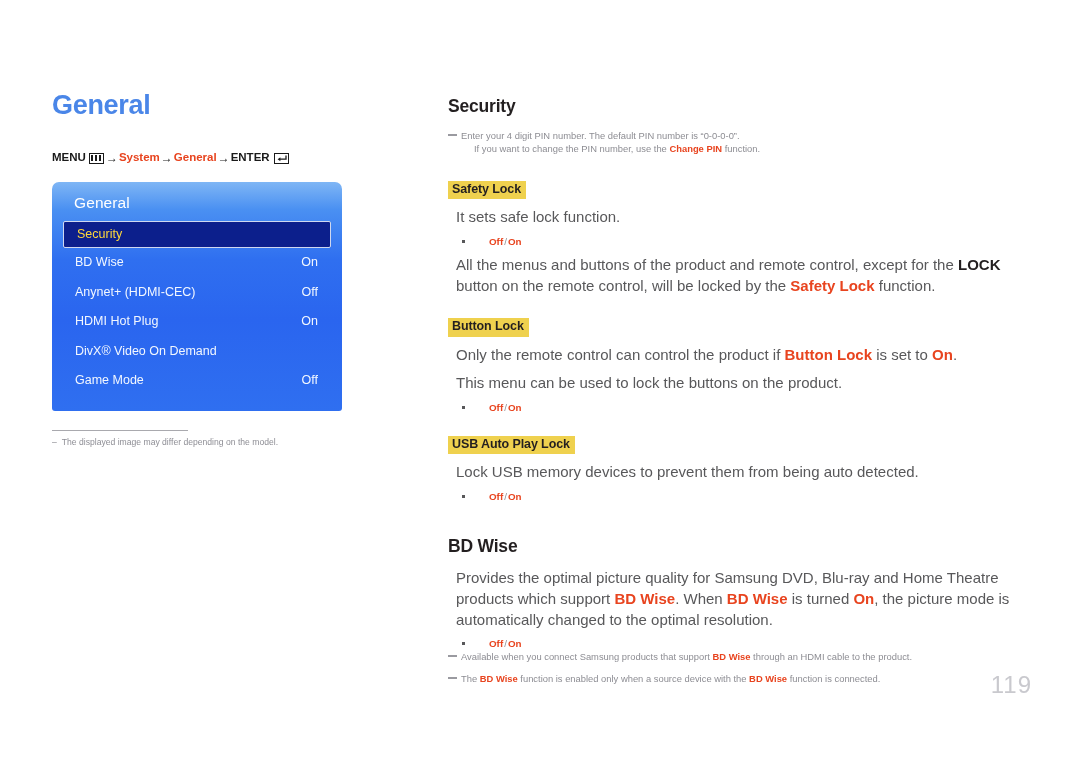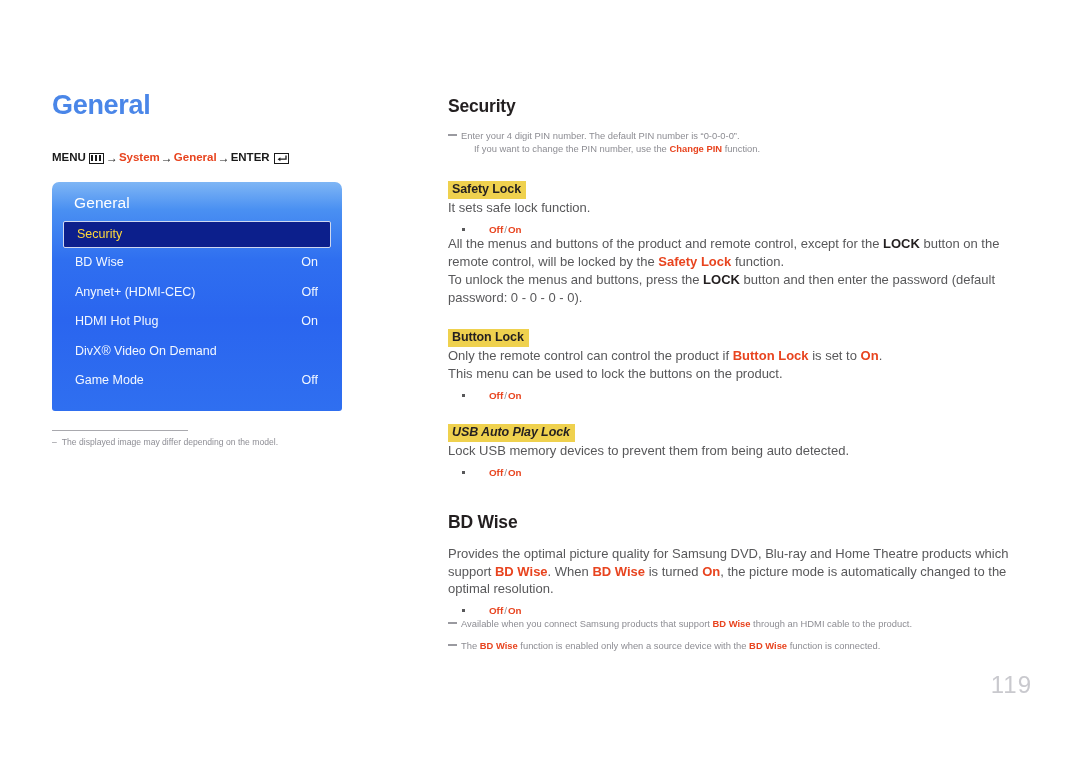--- a/index.html
+++ b/index.html
@@ -174,24 +174,24 @@
     font-weight: bold;
     color: #231f20;
     background: #efd14e;
     padding: 2px 5px 3px 4px;
     margin: 0;
     line-height: 1.05;
     letter-spacing: -0.1px;
   }
 
   p.body {
-    font-size: 13px;
+    font-size: 15px;
     line-height: 1.38;
     color: #58585a;
-    margin: 0;
+    margin: 8px;
   }
 
   .blk { margin-top: 11px; }
   .blk-sm { margin-top: 8px; }
 
   .hl { color: #e8441f; font-weight: bold; }
   .bl { color: #231f20; font-weight: bold; text-align: center; }
 
   
   .note {
@@ -334,36 +334,35 @@
 
     <p class="body blk">It sets safe lock function.</p>
 
     <div class="bullet">
       <span class="dot"></span>
       <span class="opts"><span>Off</span><span class="sep">/</span><span>On</span></span>
     </div>
 
     <p class="body blk"><span>All the menus and buttons of the product and remote control, except for the </span><span class="bl">LOCK</span><span> button on the remote control, will be locked by the </span><span class="hl">Safety Lock</span><span> function.</span></p>
 
-    <p class="body blk-sm"><span>To unlock the menus and buttons, press the </span><span class="bl">LOCK</span><span> button and then enter the password (default password: 0 - 0 - 0 - 0).</span></p>
 
     <div style="margin-top:20px;">
       <h3 class="sub-title">Button Lock</h3>
     </div>
 
     <p class="body blk-sm"><span>Only the remote control can control the product if </span><span class="hl">Button Lock</span><span> is set to </span><span class="hl">On</span><span>.</span></p>
 
     <p class="body blk">This menu can be used to lock the buttons on the product.</p>
 
     <div class="bullet">
       <span class="dot"></span>
       <span class="opts"><span>Off</span><span class="sep">/</span><span>On</span></span>
     </div>
 
-    <div style="margin-top:21px;font-style:italic;">
+    <div style="margin-top:21px;">
       <h3 class="sub-title">USB Auto Play Lock</h3>
     </div>
 
     <p class="body blk">Lock USB memory devices to prevent them from being auto detected.</p>
 
     <div class="bullet">
       <span class="dot"></span>
       <span class="opts"><span>Off</span><span class="sep">/</span><span>On</span></span>
     </div>
 

